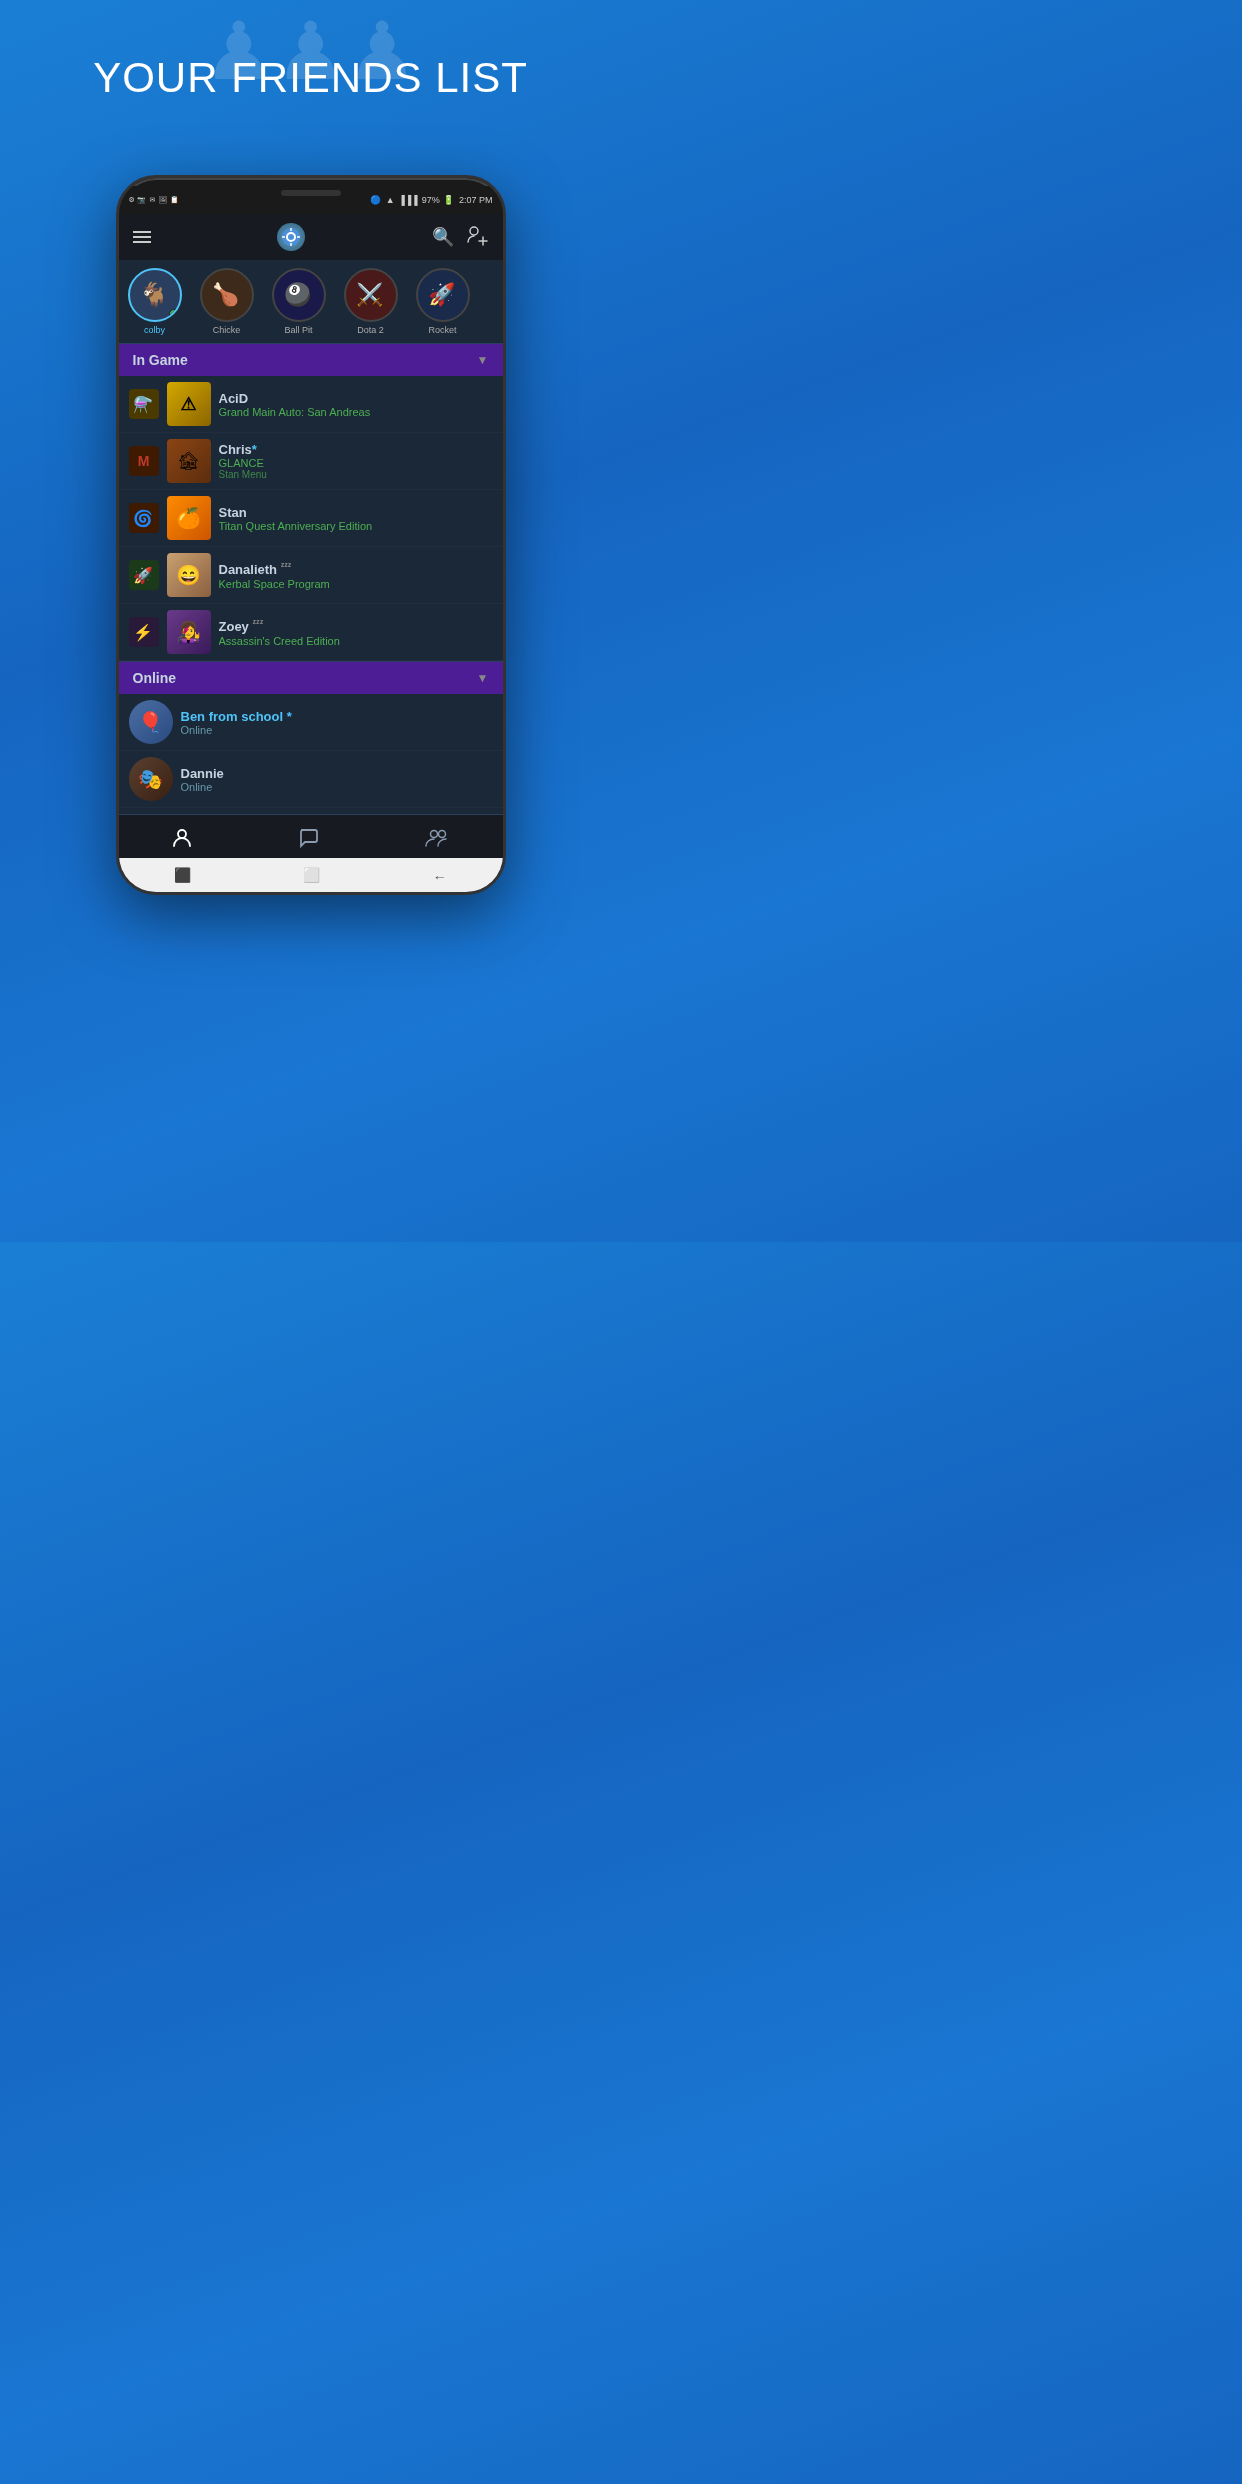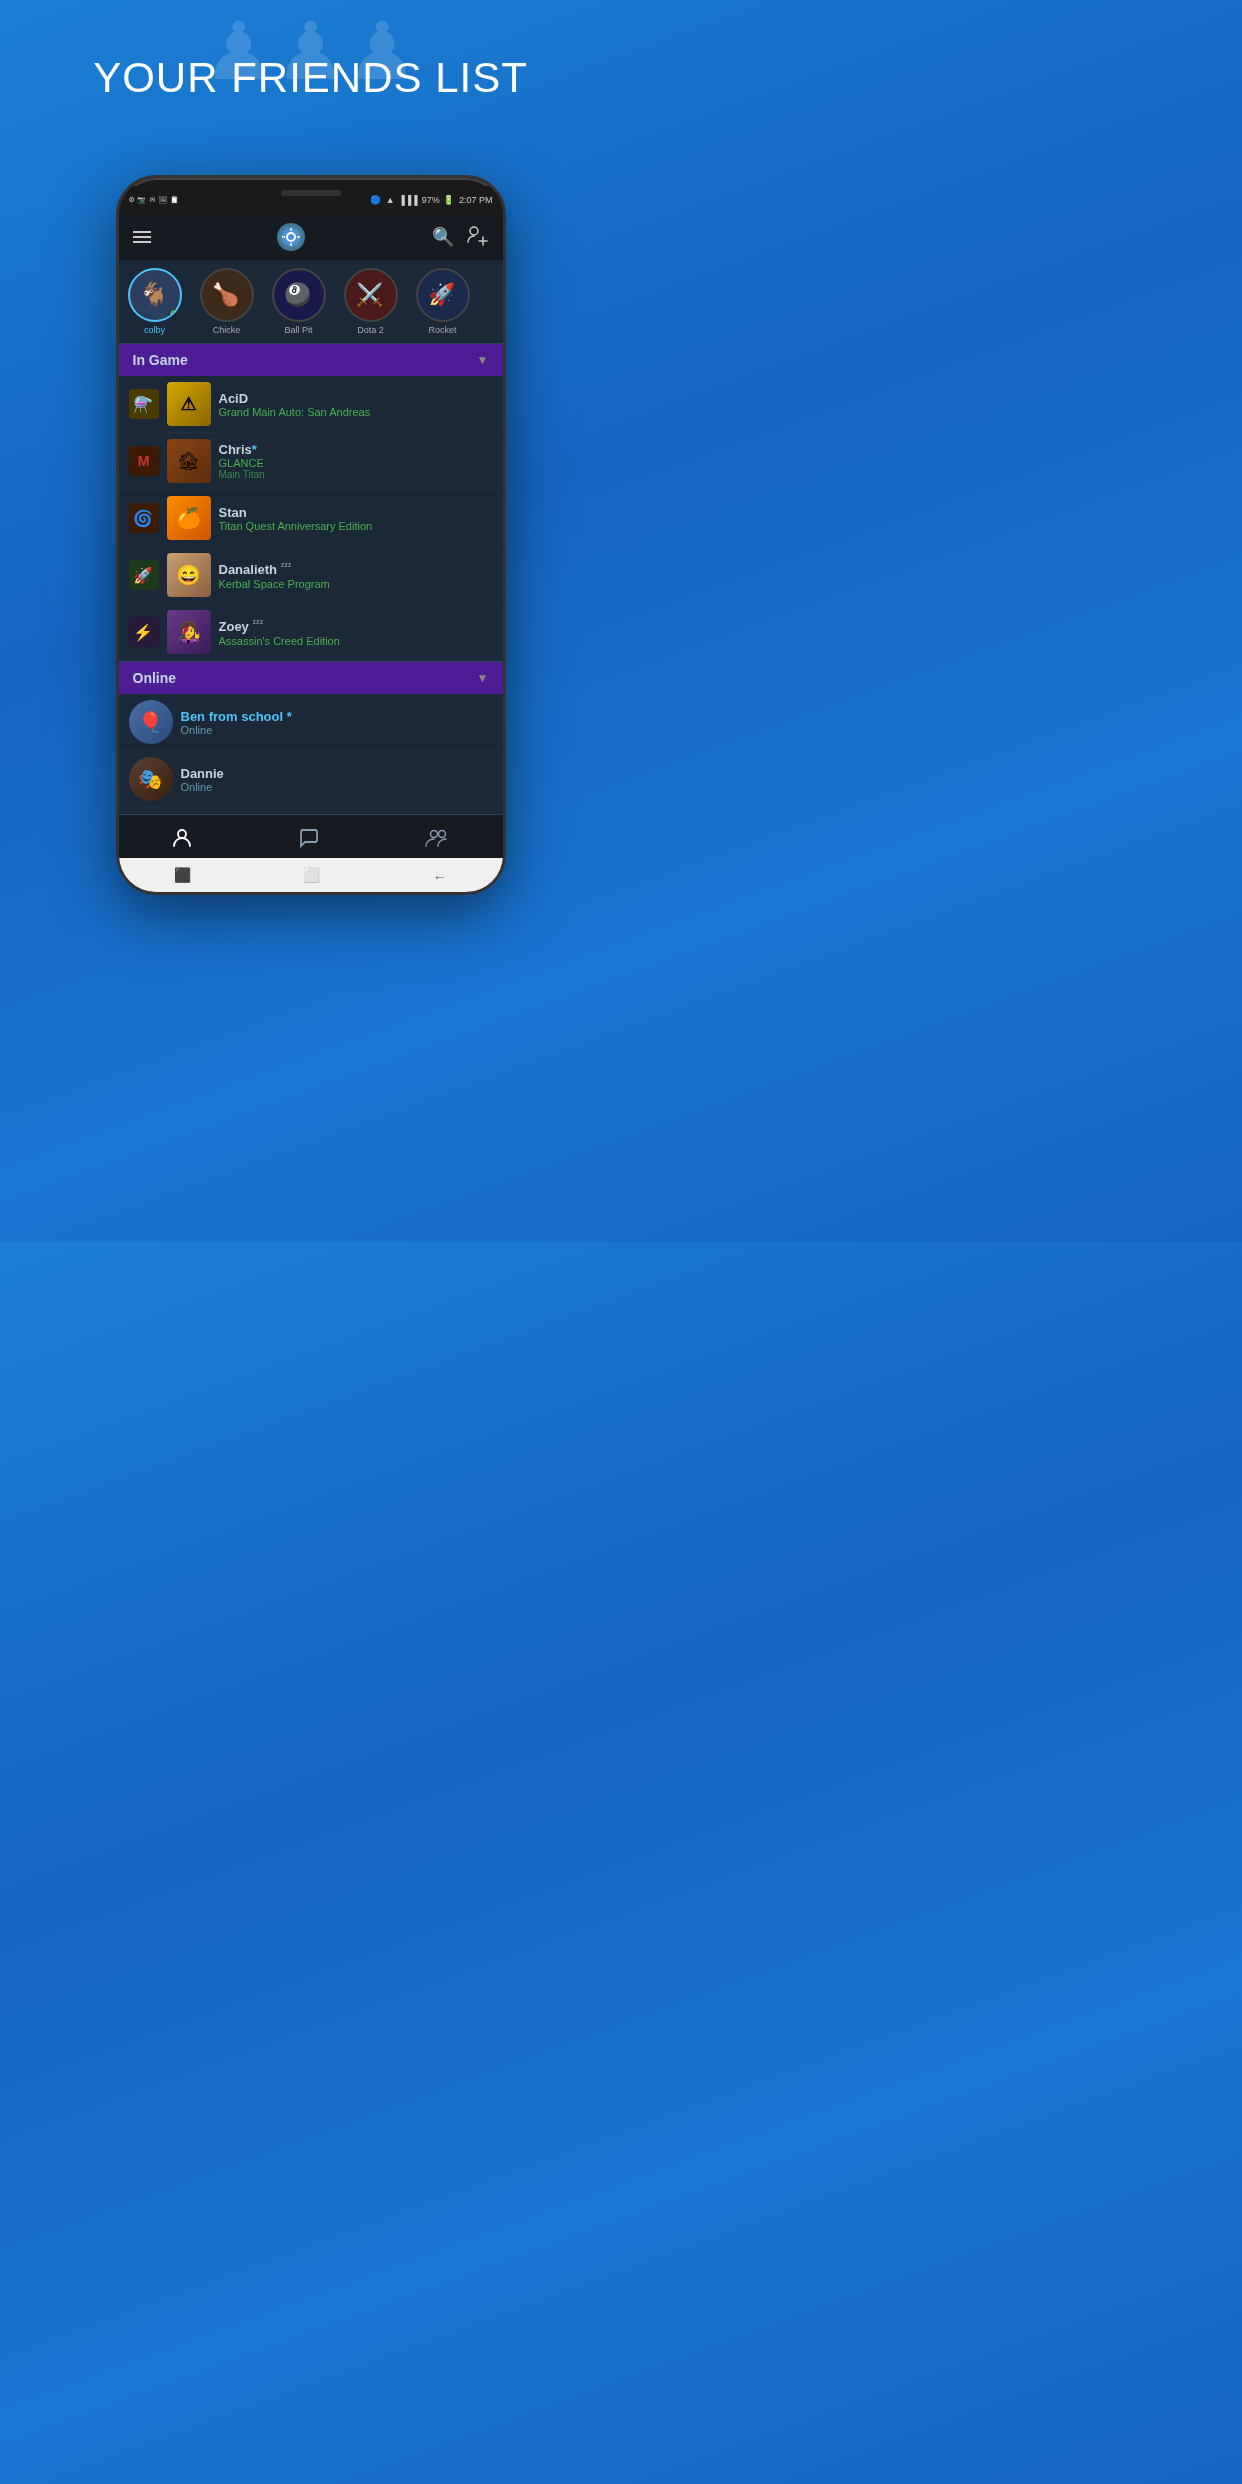--- a/index.html
+++ b/index.html
@@ -535,21 +535,21 @@
             <span style="font-size:14px;color:#c0392b;font-weight:bold;">M</span>
           </div>
           <div class="friend-avatar" style="background:linear-gradient(135deg,#8b4513,#5c2d0e);border-radius:4px;">
             <span style="font-size:18px;">🏚</span>
           </div>
           <div class="friend-info">
             <div class="friend-name">
               <span>Chris</span><span class="asterisk">*</span>
             </div>
             <div class="friend-game">GLANCE</div>
-            <div class="friend-submenu">Main Titan</div>
+            <div class="friend-submenu">Stan Menu</div>
           </div>
         </div>
 
         <div class="friend-item">
           <div class="friend-status-icon" style="background:#3d1a00;">
             <span style="font-size:16px;">🌀</span>
           </div>
           <div class="friend-avatar" style="background:linear-gradient(135deg,#ff8c00,#cc5500);border-radius:4px;">
             <span style="font-size:20px;">🍊</span>
           </div>

